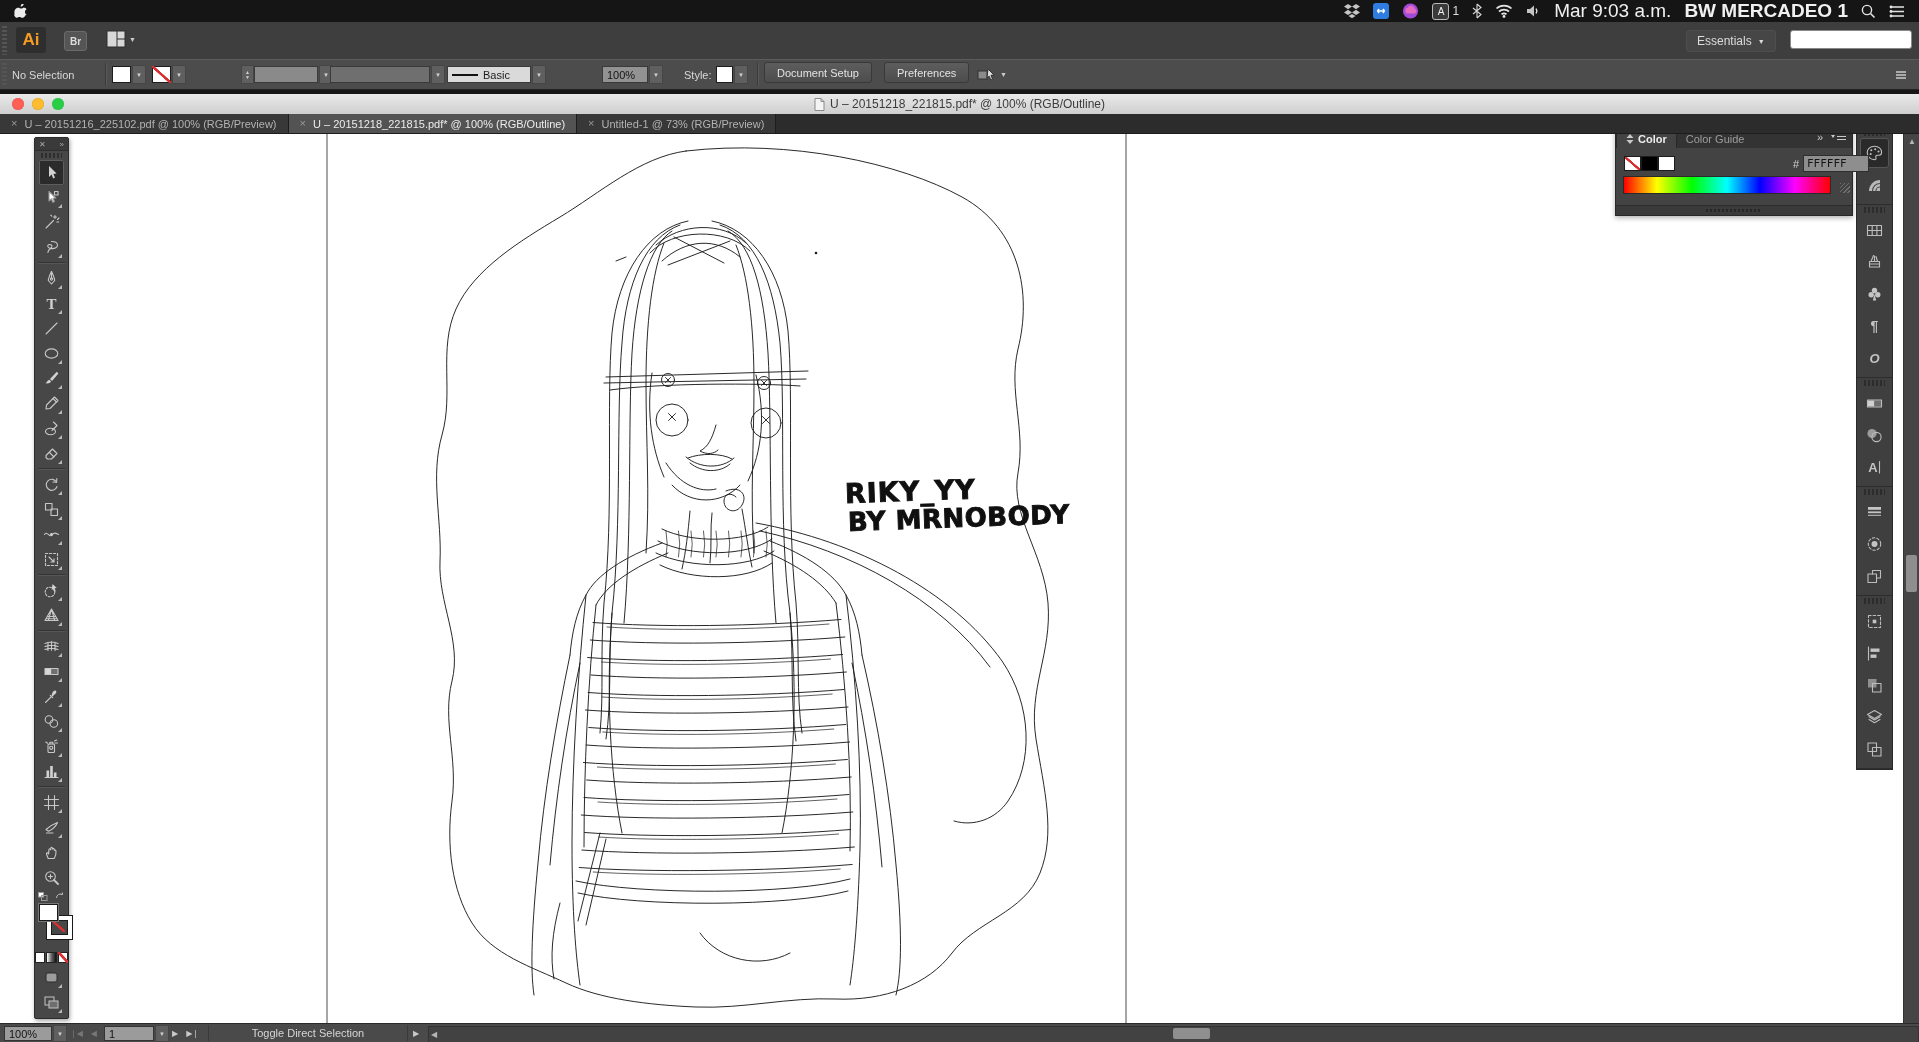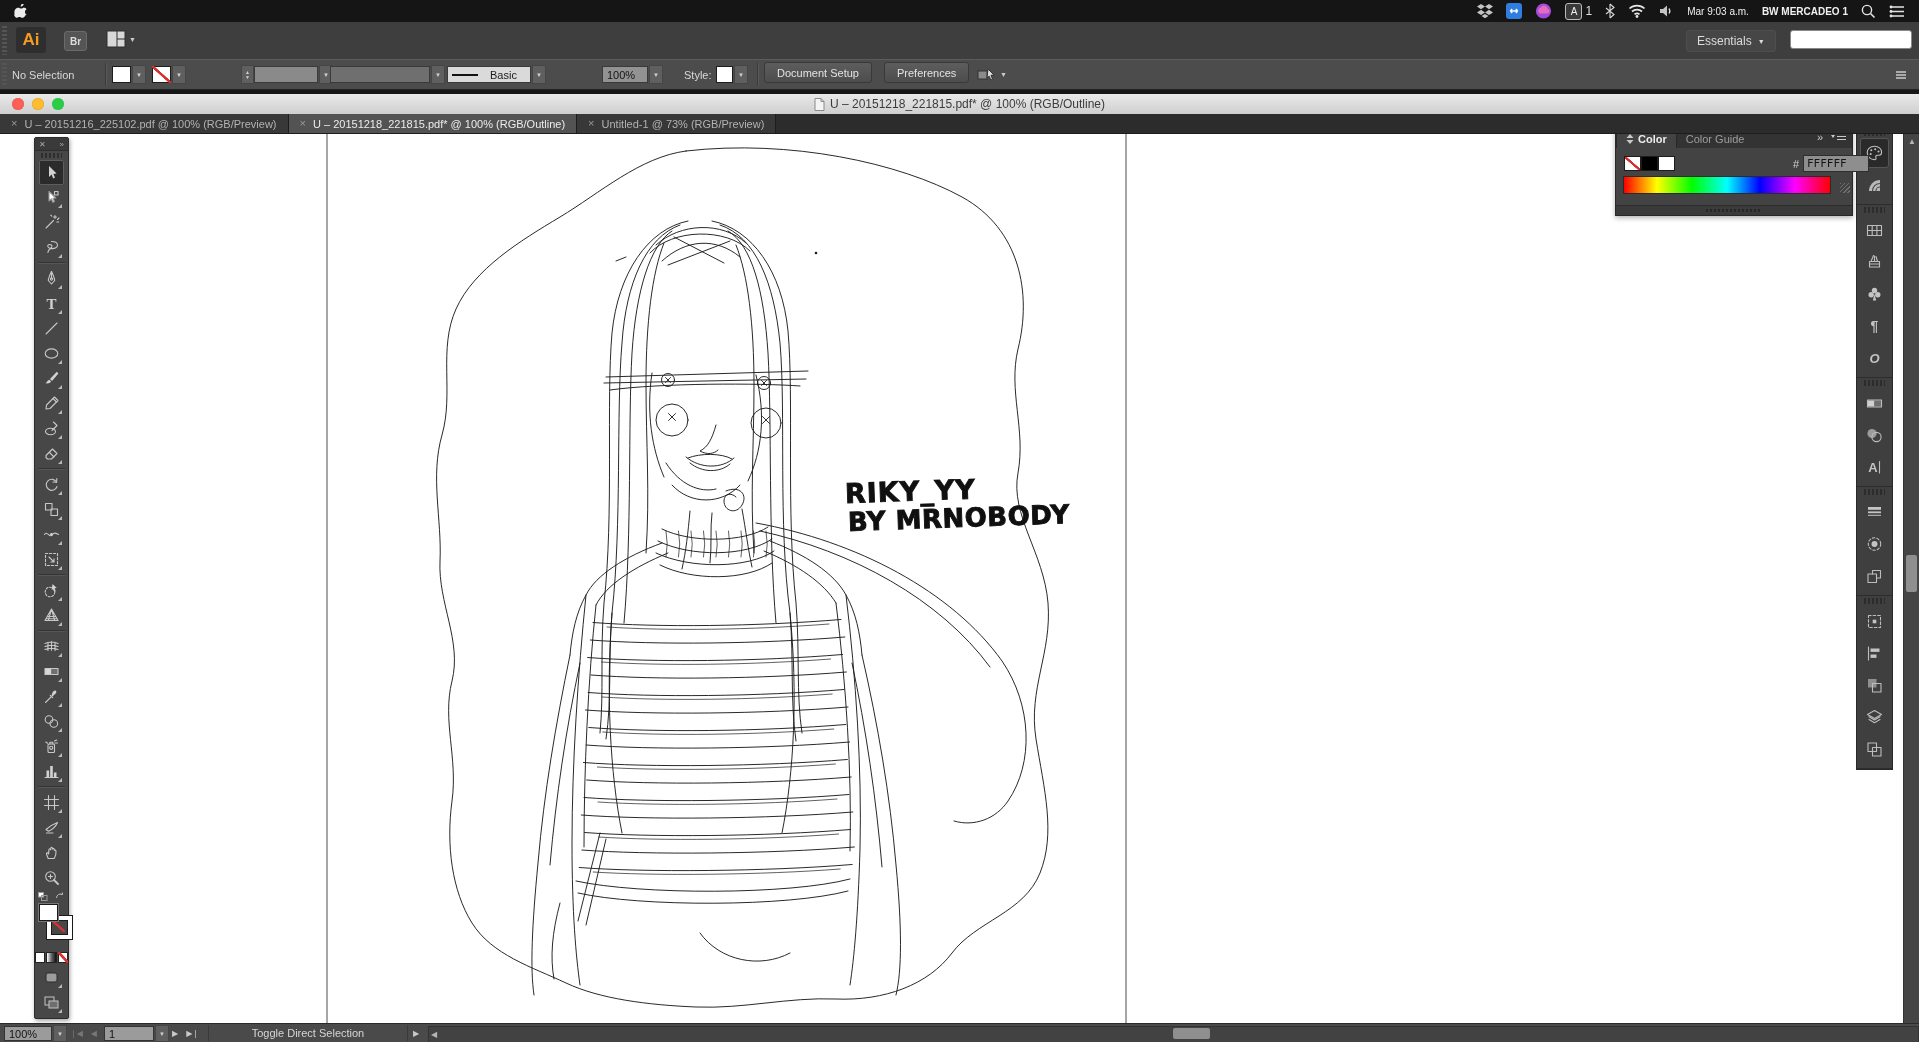--- a/index.html
+++ b/index.html
@@ -7,21 +7,21 @@
     font-family:"Liberation Sans",sans-serif;background:#fff;user-select:none;}
 
   
   #menubar{position:absolute;left:0;top:0;width:1919px;height:22px;background:#151515;
     color:#ececec;font-size:13px;display:flex;align-items:center;z-index:50;}
   #menubar .mi{padding:0 11px;line-height:22px;}
   #menubar .mi.b{font-weight:bold;padding:0 13px;}
   #apple-logo{margin-left:14px;margin-right:4px;display:flex;align-items:center;}
   .mb-right{position:absolute;right:0;top:0;height:22px;display:flex;align-items:center;gap:13px;padding-right:14px;}
   .mb-right svg{display:block;}
-  .mb-time,.mb-acct{font-size:10px;color:#f0f0f0;}
+  .mb-time,.mb-acct{font-size:19px;color:#f0f0f0;}
   .mb-acct{font-weight:bold;}
   .inputsrc{display:flex;align-items:center;gap:3px;color:#ddd;font-size:12px;}
   .inputsrc .box{width:15px;height:15px;border:1px solid #bbb;border-radius:3px;font-size:10px;
     display:flex;align-items:center;justify-content:center;color:#eee;background:#3a3a3a;}
 
   
   #appbar{position:absolute;left:0;top:22px;width:1919px;height:37px;background:#3e3e3e;
     border-bottom:1px solid #2a2a2a;z-index:40;}
   .vgrip{position:absolute;left:2px;top:4px;bottom:4px;width:5px;
     background:repeating-linear-gradient(180deg,#555 0 2px,transparent 2px 4px);}
@@ -253,21 +253,21 @@
       </div>
     <div class="cb" style="left:254px;">
         <span class="field" style="width:54px;background:#8a8a8a;"></span>
         <span class="dd">▼</span>
       </div>
     <div class="cb" style="left:330px;">
         <span class="field" style="width:90px;background:#6f6f6f;"></span>
         <span class="dd">▼</span>
       </div>
     <div class="cb" style="left:447px;">
-        <span class="field" style="width:74px;background:#dadada;gap:12px;">
+        <span class="field" style="width:74px;background:#dadada;gap:5px;">
           <span style="display:inline-block;width:26px;height:2px;background:#111;"></span>
           <span style="color:#1c1c1c;">Basic</span>
         </span>
         <span class="dd">▼</span>
       </div>
     <div class="cb" style="left:560px;">
         <span class="cb-link">Select:</span>
       </div>
     <div class="cb" style="left:602px;">
         <span class="field" style="width:36px;">100%</span>

